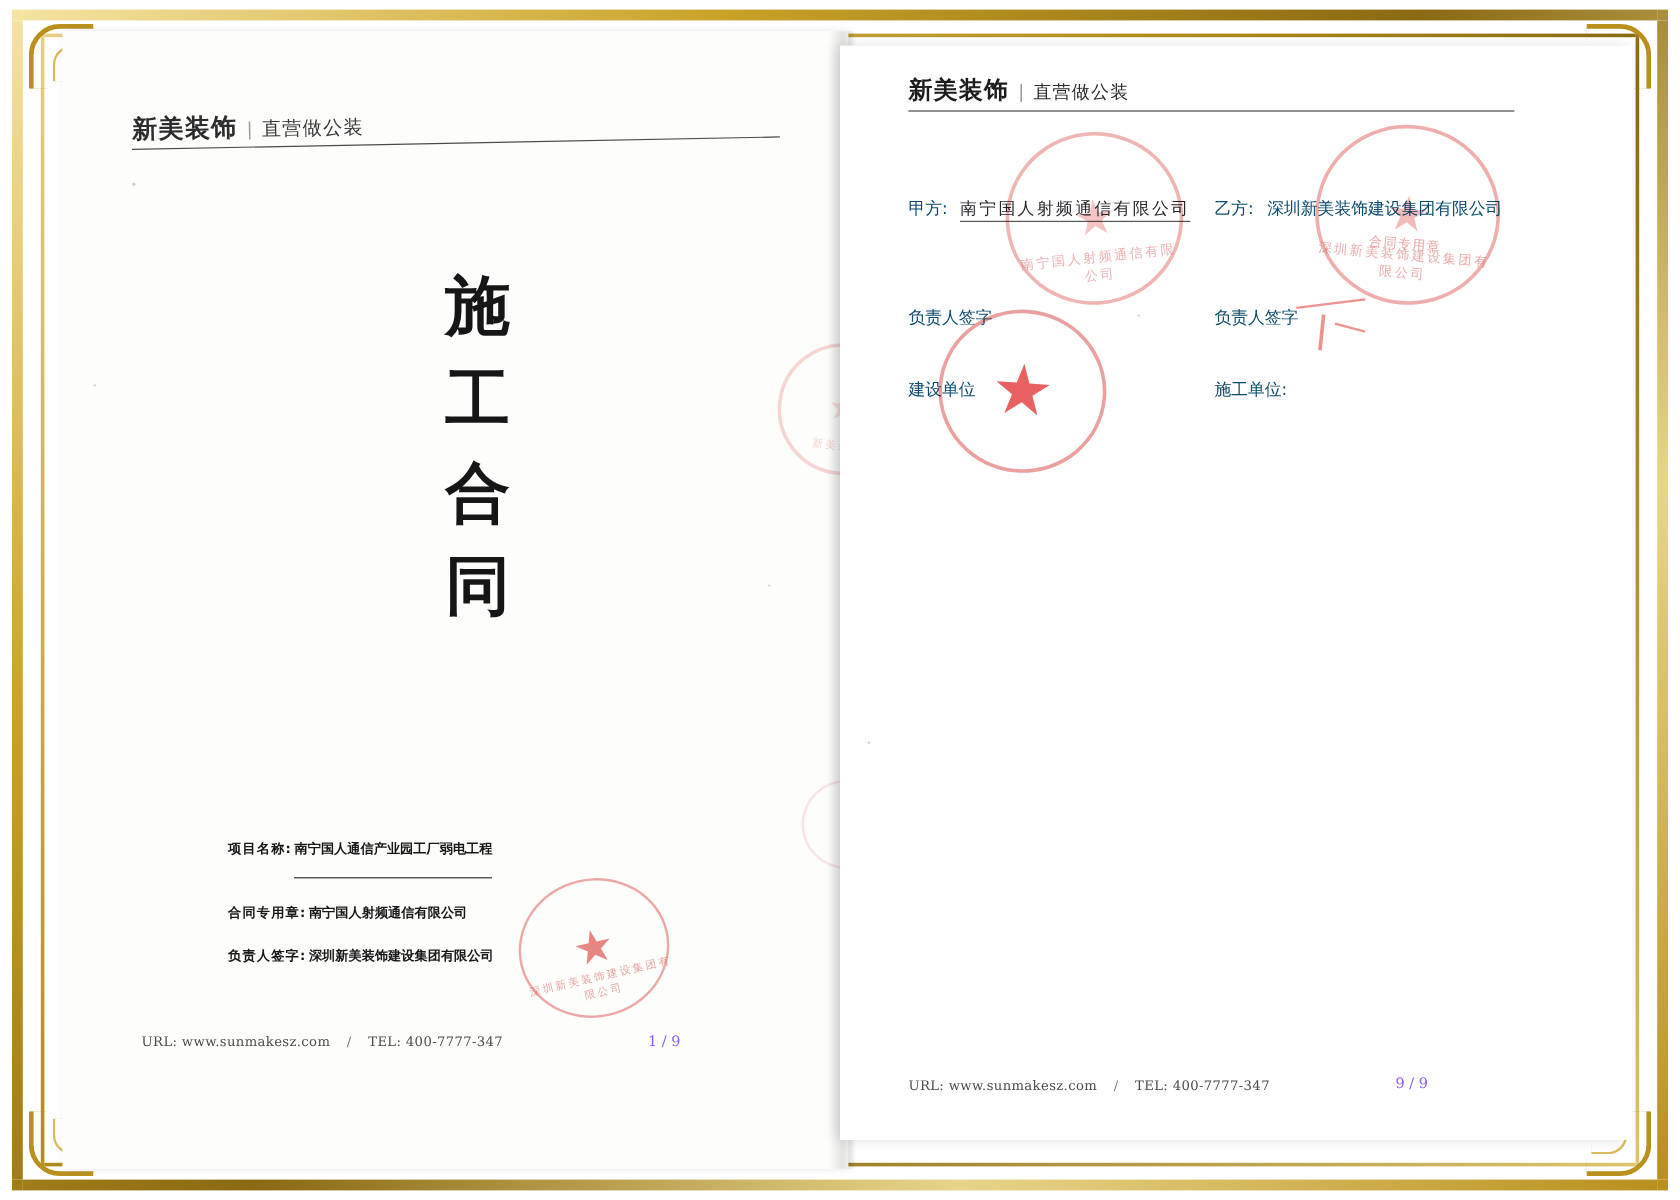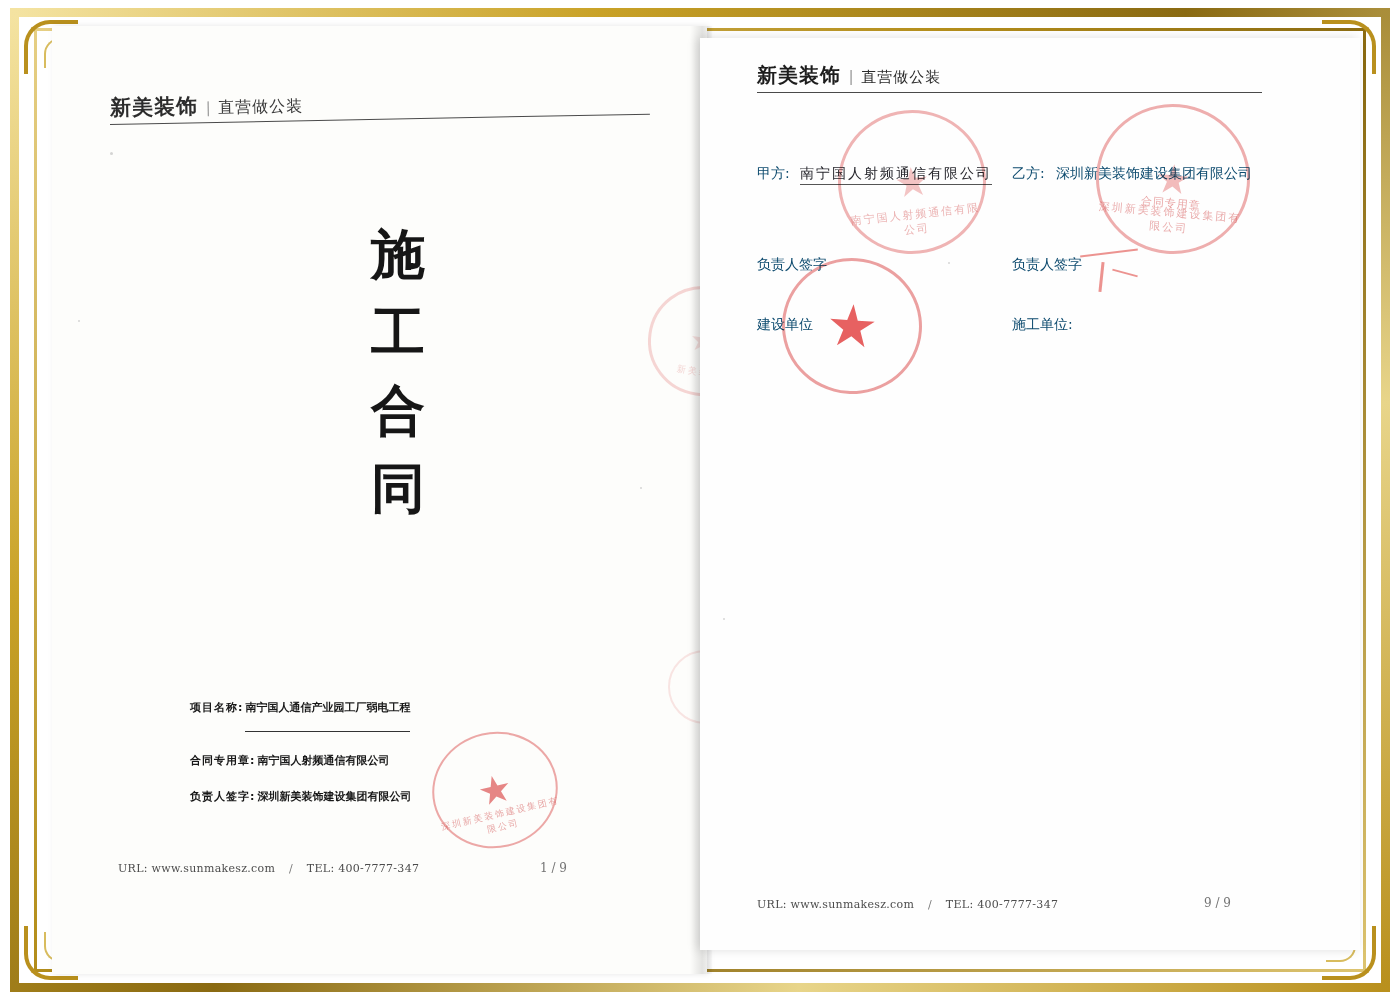--- a/index.html
+++ b/index.html
@@ -196,24 +196,24 @@
     color: #4c4c4c;
     letter-spacing: 0.3px;
   }
   #footer-left  { left: 118px; top: 862px; }
   #footer-right { left: 757px; top: 898px; }
   .footer .fsep { margin: 0 10px; color: #777; }
   .pagenum {
     position: absolute;
     font-family: "DejaVu Serif", serif;
     font-size: 12px;
-    color: #737373;
+    color: #8b5cf6;
   }
   #pagenum-left  { left: 540px; top: 861px; }
-  #pagenum-right { left: 1204px; top: 896px; }
+  #pagenum-right { left: 1163px; top: 896px; }
 
   
   .sig-field {
     position: absolute;
     font-family: "DejaVu Sans", sans-serif;
     font-size: 14px;
     color: #0c4a6e;
     white-space: nowrap;
   }
   .sig-hand {

